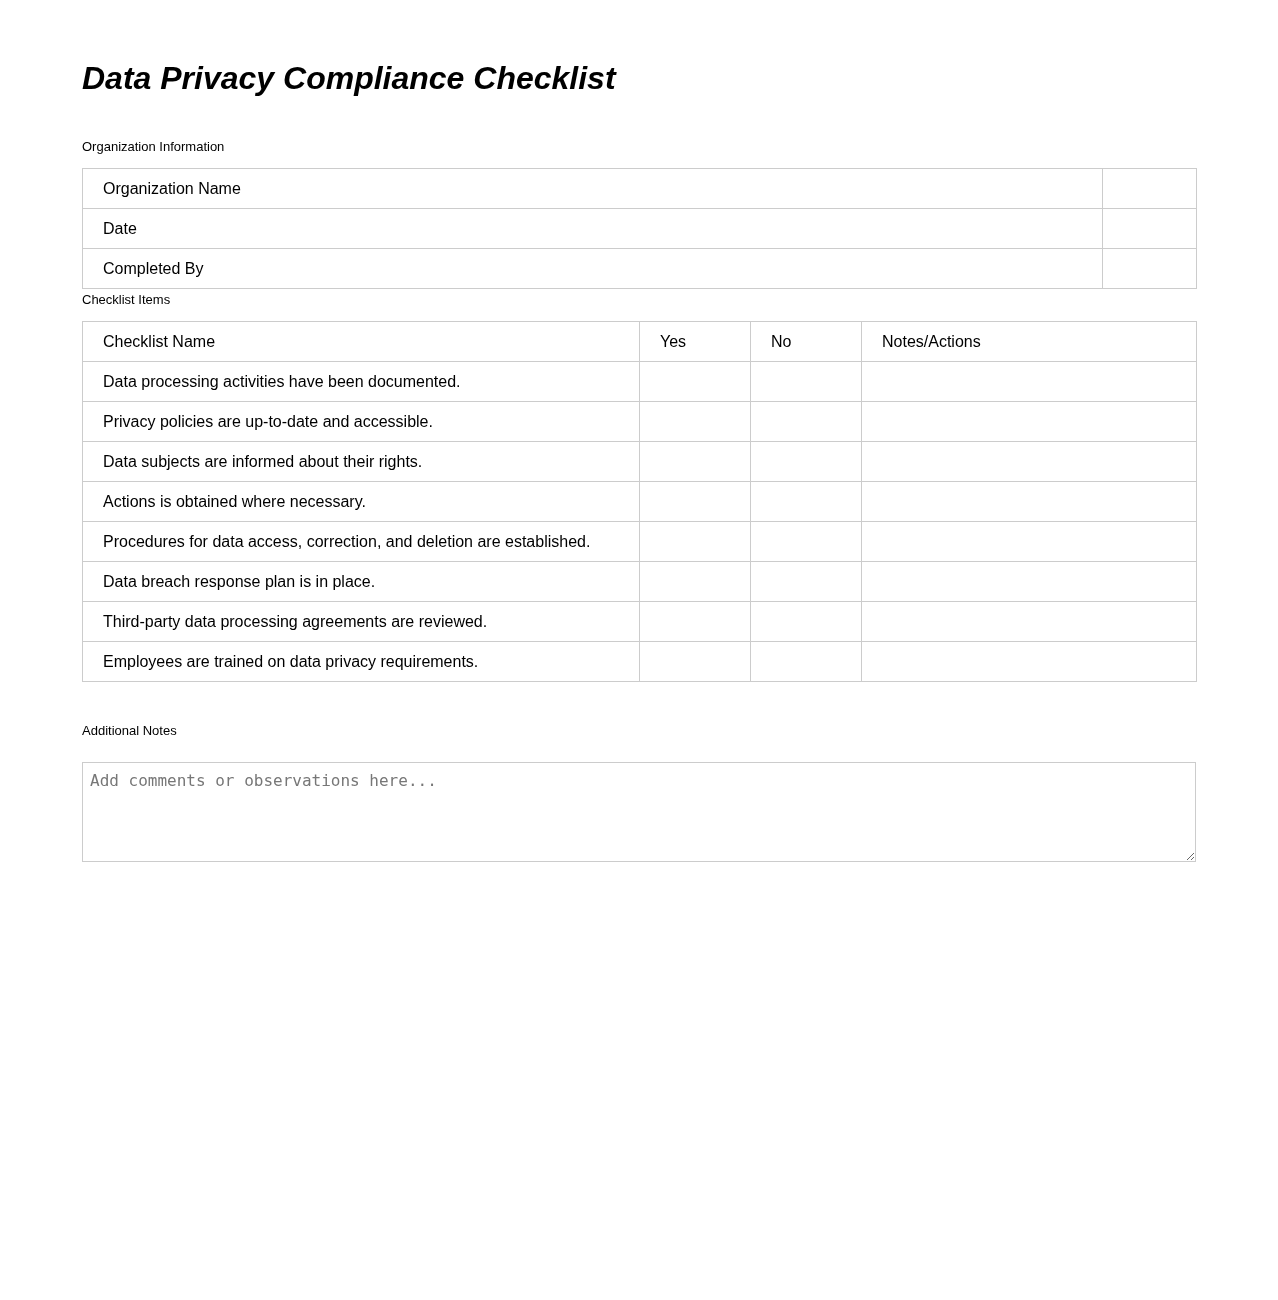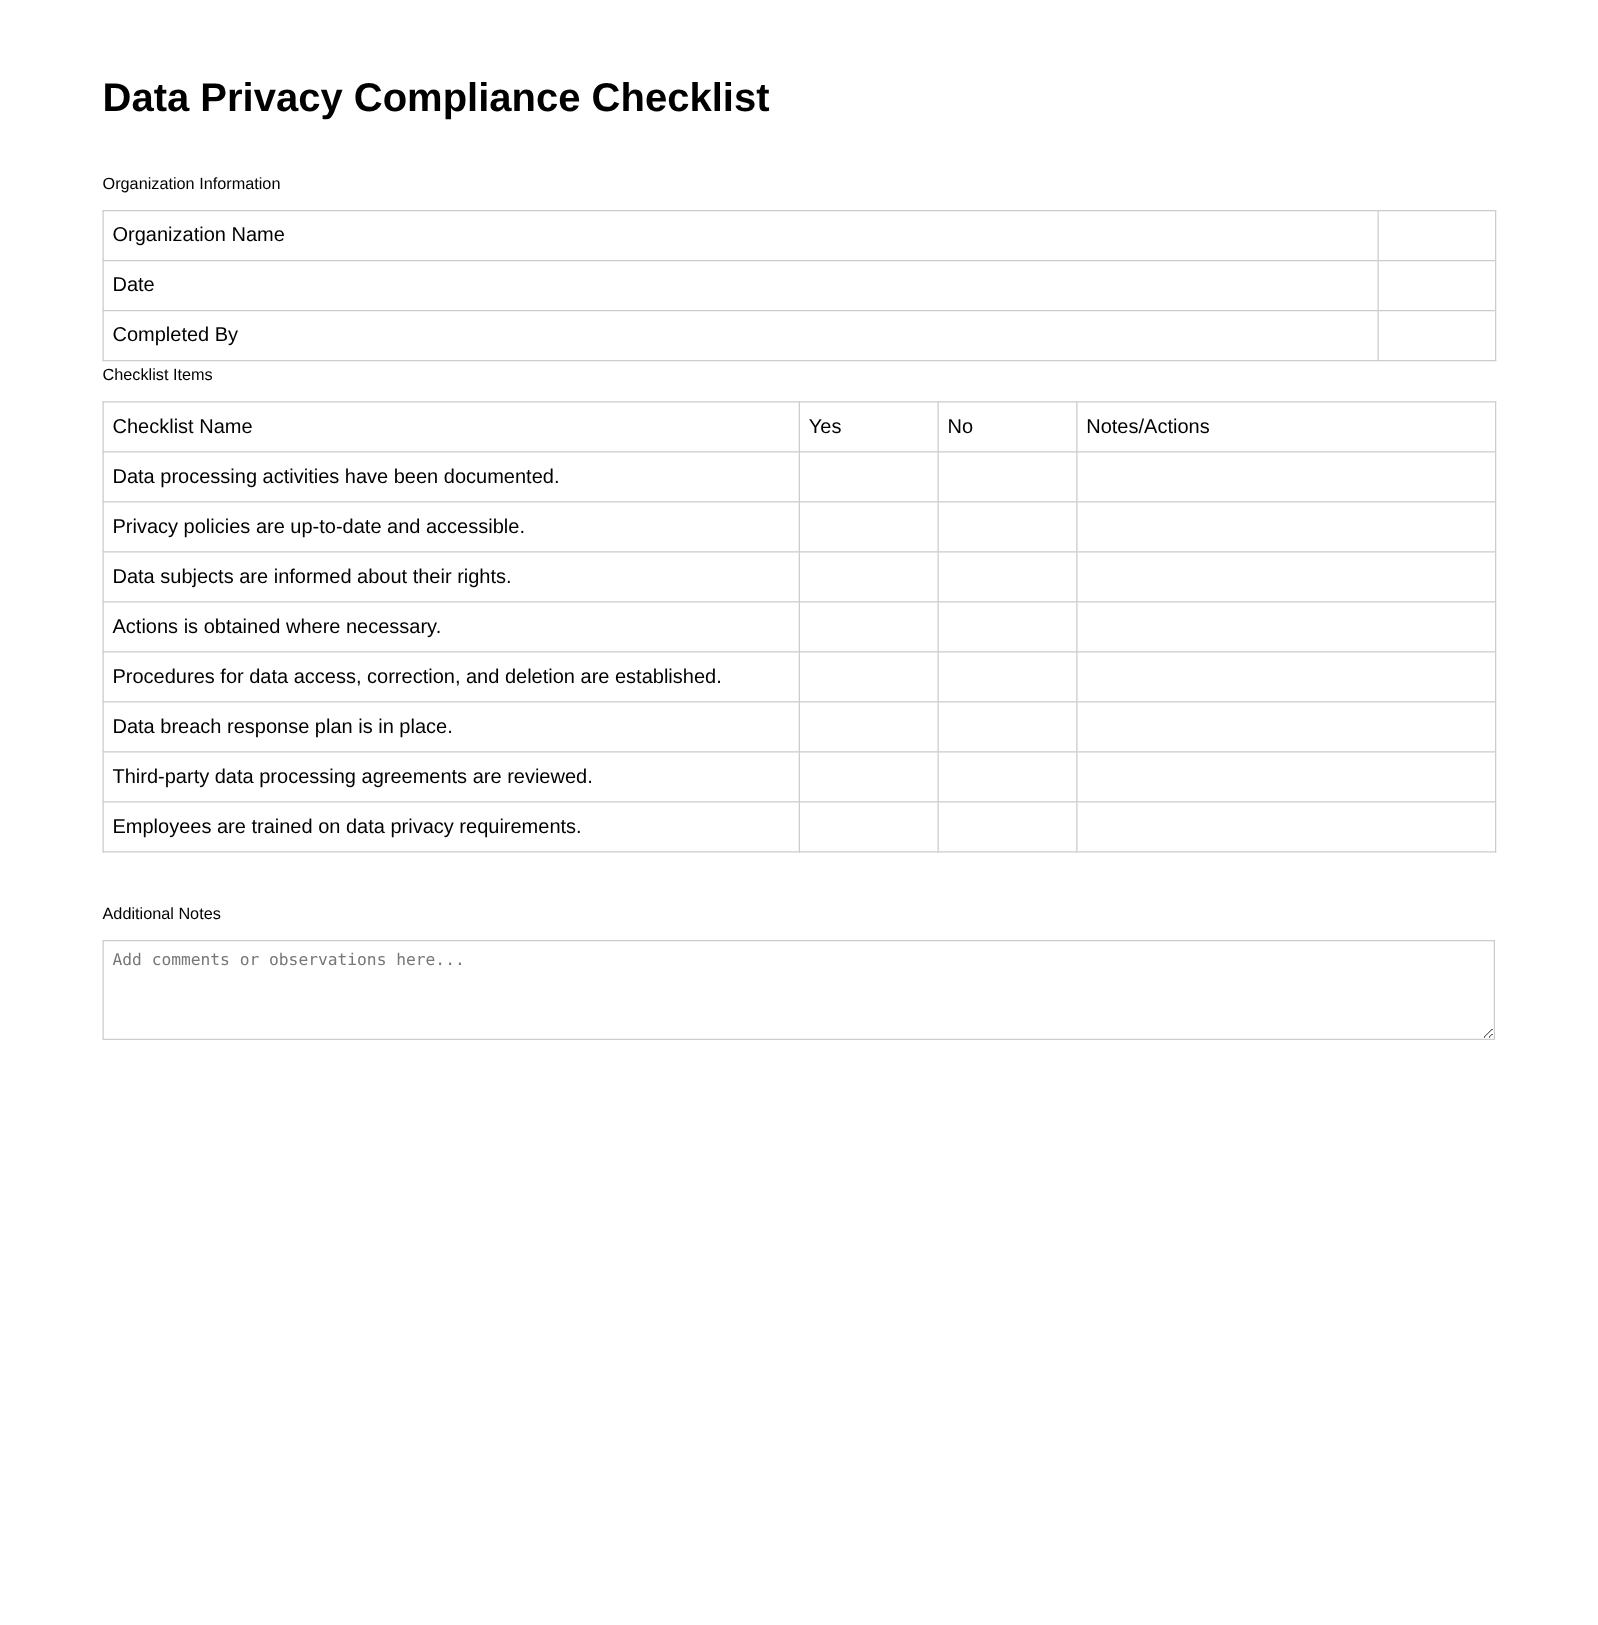--- a/index.html
+++ b/index.html
@@ -4,47 +4,47 @@
 <style>
   html, body { margin: 0; padding: 0; background: #ffffff; }
   body {
     font-family: "Liberation Sans", sans-serif;
     color: #000;
     width: 1278px;
     min-height: 1300px;
   }
   .page { padding: 58px 82px 0 82px; box-sizing: border-box; width: 1278px; }
   h1 {
-    font-size: 32px; font-weight: bold; margin: 0; line-height: 40px;
+    font-size: 32px; font-weight: bold; margin: 0; line-height: 40px; font-style: italic;
   }
   h2 {
     font-size: 13px; font-weight: normal; margin: 0; line-height: 22px;
   }
   .sec-org { margin-top: 38px; }
   .sec-check { }
   .sec-notes { margin-top: 38px; }
   table {
     border-collapse: collapse; width: 1114px; margin-top: 10px;
     font-size: 16px; table-layout: fixed;
   }
   td, th {
-    border: 1px solid #cccccc; height: 40px; padding: 0 7px;
+    border: 1px solid #cccccc; height: 40px; padding: 0 20px;
     text-align: left; font-weight: normal; vertical-align: middle;
     box-sizing: border-box;
   }
   .org col.c1 { width: 1020px; }
   .org col.c2 { width: 94px; }
   .chk col.a { width: 557px; }
   .chk col.b { width: 111px; }
   .chk col.c { width: 111px; }
   .chk col.d { width: 335px; }
   textarea {
-    display: block; margin-top: 10px; width: 1114px; height: 80px;
+    display: block; margin-top: 20px; width: 1114px; height: 100px;
     box-sizing: border-box; border: 1px solid #cccccc; padding: 8px 7px;
-    font-family: "DejaVu Sans Mono", monospace; font-size: 13px; color: #000;
+    font-family: "DejaVu Sans Mono", monospace; font-size: 16px; color: #000;
     resize: vertical; outline: none;
   }
   textarea::placeholder { color: #777; }
 </style>
 </head>
 <body>
 
 <div class="page">
   <h1>Data Privacy Compliance Checklist</h1>
 

